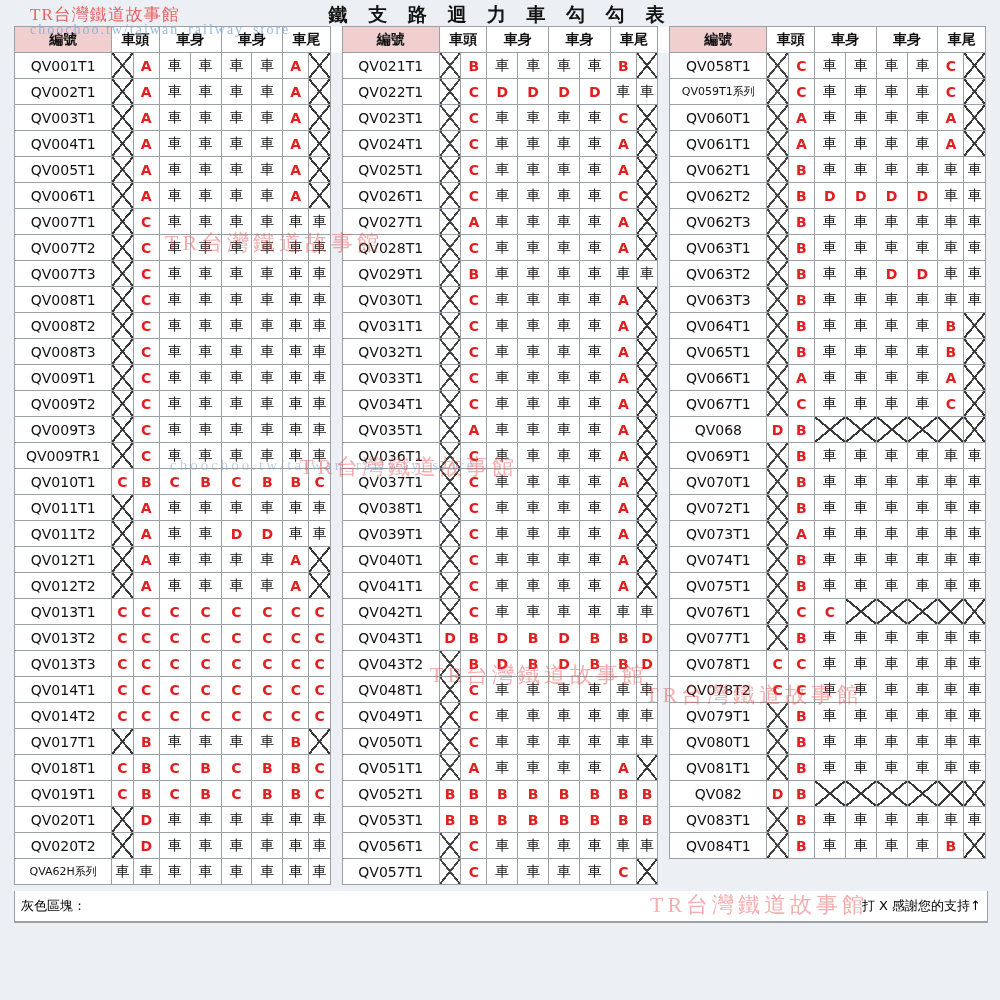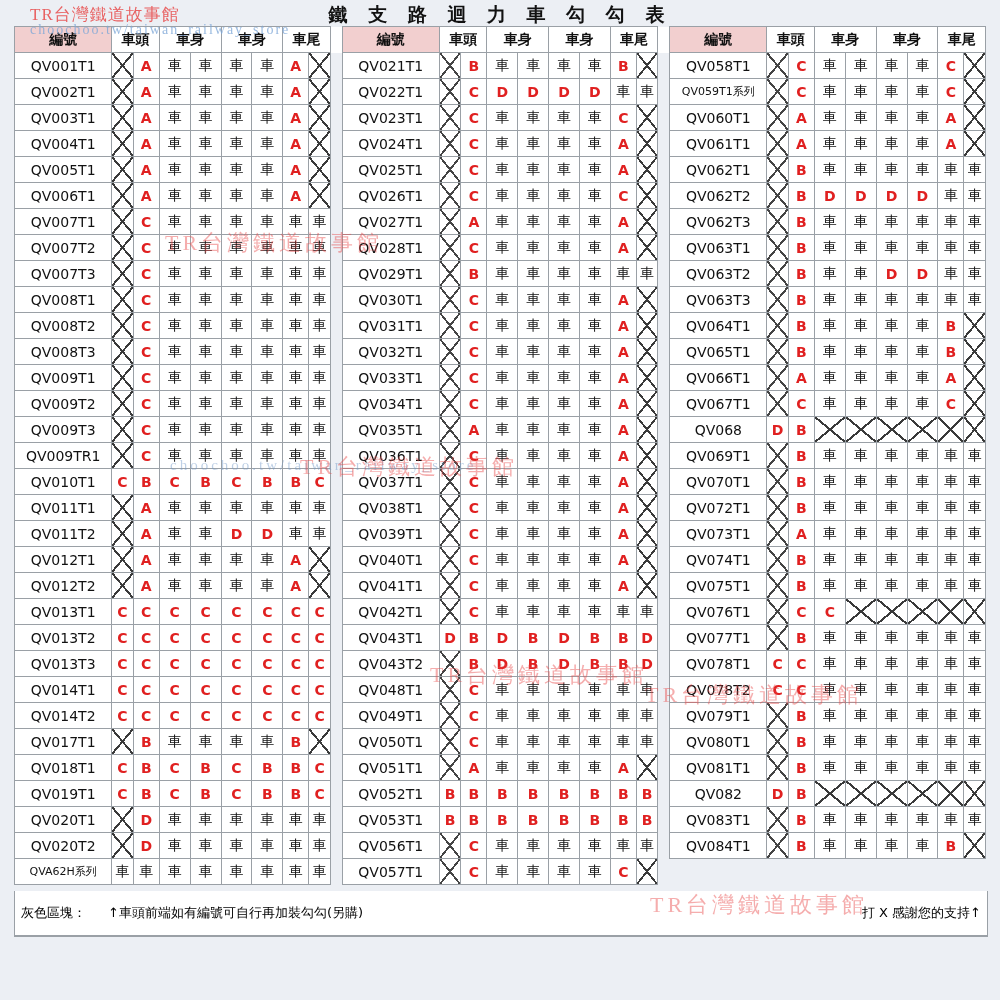--- a/index.html
+++ b/index.html
@@ -87,21 +87,21 @@
   .xwhite::after{background:linear-gradient(to bottom right, transparent calc(50% - 1px), #444 calc(50% - 1px), #444 calc(50% + 1px), transparent calc(50% + 1px));}
   .sepw{background:#fff;}
 
   .footer{
     margin:6px 14px 0 14px;width:972px;
     border:1px solid #9aa0a6;border-top:none;
     background:#fff;
   }
   .f1{
     display:flex;justify-content:space-between;align-items:center;
-    height:24px;font-size:13px;padding:10px 6px;border-bottom:1px solid #9aa0a6;
+    height:24px;font-size:13px;padding:3px 6px;border-bottom:1px solid #9aa0a6;
     font-family:"DejaVu Sans", sans-serif;
   }
   .f1 .left{white-space:nowrap;}
   .f1 .mid{flex:1;text-align:left;padding-left:22px;white-space:nowrap;}
   .f1 .right{white-space:nowrap;}
   .f2{
     height:26px;display:flex;align-items:center;padding:0 6px;
     font-size:13.5px;color:#111;
     font-family:"DejaVu Sans", sans-serif;
   }
@@ -1170,21 +1170,20 @@
           <td style="border:none;background:#eceff4"></td>
           <td style="border:none;background:#eceff4"></td>
           <td style="border:none;background:#eceff4"></td>
         </tr>
       </tbody>
   </table>
 
   <div class="footer">
     <div class="f1">
       <span class="left">灰色區塊：</span>
-      <span class="mid">↑車頭前端如有編號可自行再加裝勾勾(另購)</span>
       <span class="right">打 X 感謝您的支持↑</span>
     </div>
   </div>
 
   <div class="wm-mid" style="left:165px;top:228px;">TR台灣鐵道故事館</div>
   <div class="wm-blue" style="left:170px;top:457px;">choochoo.tw/taiwan_railway_store</div>
   <div class="wm-mid" style="left:300px;top:452px;">TR台灣鐵道故事館</div>
   <div class="wm-mid" style="left:430px;top:660px;">TR台灣鐵道故事館</div>
   <div class="wm-mid" style="left:645px;top:680px;">TR台灣鐵道故事館</div>
   <div class="wm-mid" style="left:650px;top:890px;">TR台灣鐵道故事館</div>

